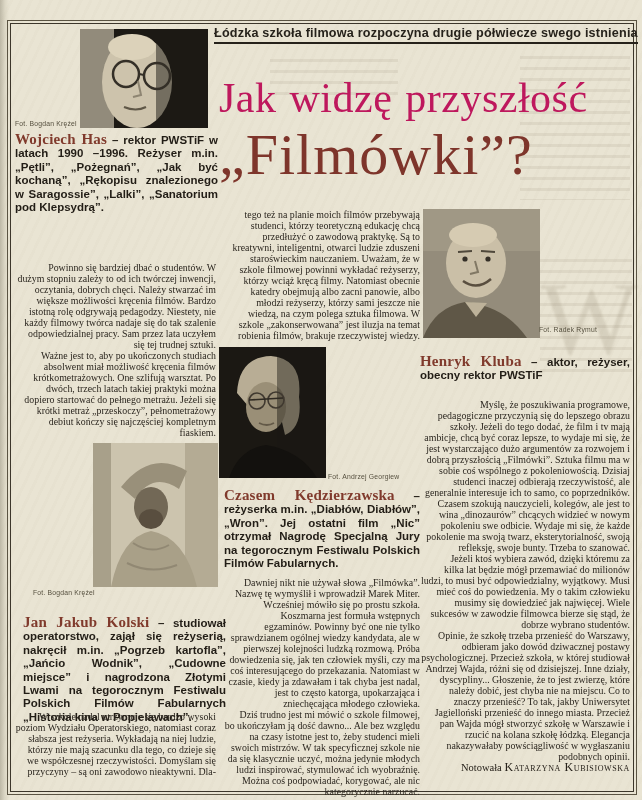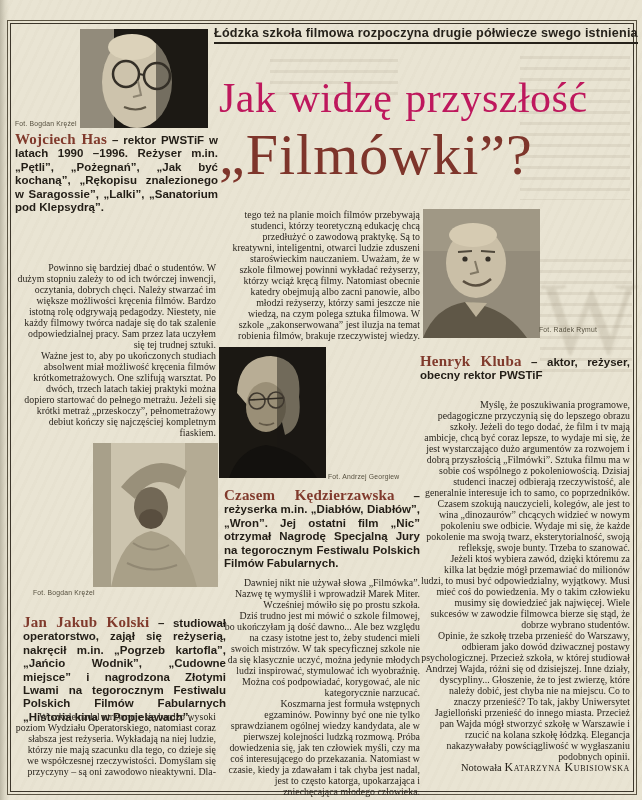--- a/index.html
+++ b/index.html
@@ -148,22 +148,22 @@
     <path d="M10 131 Q20 102 47 98 Q82 104 98 131 Z" fill="#0d0b08"></path>
   </svg>
 </div>
 <div class="credit credit-dorota">Fot. Andrzej Georgiew</div>
 <div class="blurb blurb-dorota">
   <span class="name">Czasem Kędzierzawska</span>
   <span>– reżyserka m.in. „Diabłów, Diabłów”, „Wron”. Jej ostatni film „Nic” otrzymał Nagrodę Specjalną Jury na tegorocznym Festiwalu Polskich Filmów Fabularnych.</span>
 </div>
 <div class="statement body-mid-bottom">
     <p>Dawniej nikt nie używał słowa „Filmówka”. Nazwę tę wymyślił i wprowadził Marek Miter. Wcześniej mówiło się po prostu szkoła.</p>
+    <p>Koszmarna jest formuła wstępnych egzaminów. Powinny być one nie tylko sprawdzianem ogólnej wiedzy kandydata, ale w pierwszej kolejności ludzką rozmową. Próba dowiedzenia się, jak ten człowiek myśli, czy ma coś interesującego do przekazania. Natomiast w czasie, kiedy ja zdawałam i tak chyba jest nadal, jest to często katorga, upokarzająca i zniechęcająca młodego człowieka.</p>
     <p>Dziś trudno jest mi mówić o szkole filmowej, bo ukończyłam ją dość dawno... Ale bez względu na czasy istotne jest to, żeby studenci mieli swoich mistrzów. W tak specyficznej szkole nie da się klasycznie uczyć, można jedynie młodych ludzi inspirować, stymulować ich wyobraźnię. Można coś podpowiadać, korygować, ale nic kategorycznie narzucać.</p>
-    <p>Koszmarna jest formuła wstępnych egzaminów. Powinny być one nie tylko sprawdzianem ogólnej wiedzy kandydata, ale w pierwszej kolejności ludzką rozmową. Próba dowiedzenia się, jak ten człowiek myśli, czy ma coś interesującego do przekazania. Natomiast w czasie, kiedy ja zdawałam i tak chyba jest nadal, jest to często katorga, upokarzająca i zniechęcająca młodego człowieka.</p>
   </div>
 
 <div class="photo photo-kluba">
   <svg width="117" height="129" viewBox="0 0 117 129" aria-hidden="true">
     <rect width="117" height="129" fill="#8f897a"></rect>
     <rect width="117" height="42" fill="#9b9584"></rect>
     <ellipse cx="53" cy="54" rx="30" ry="35" fill="#c6bda8"></ellipse>
     <ellipse cx="50" cy="26" rx="24" ry="12" fill="#d2c9b3"></ellipse>
     <circle cx="42" cy="50" r="2.6" fill="#2e2a22"></circle>
     <circle cx="65" cy="50" r="2.6" fill="#2e2a22"></circle>

